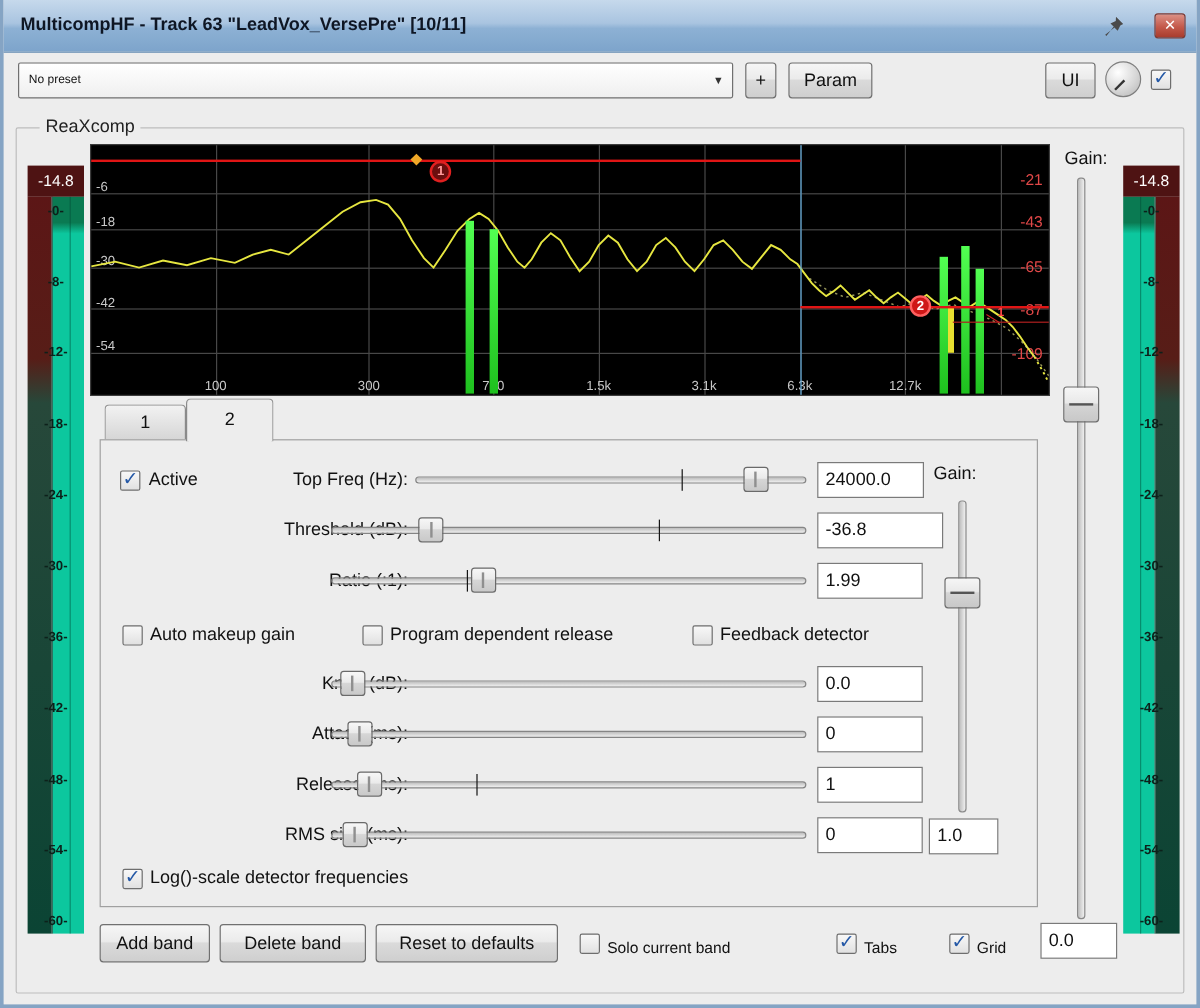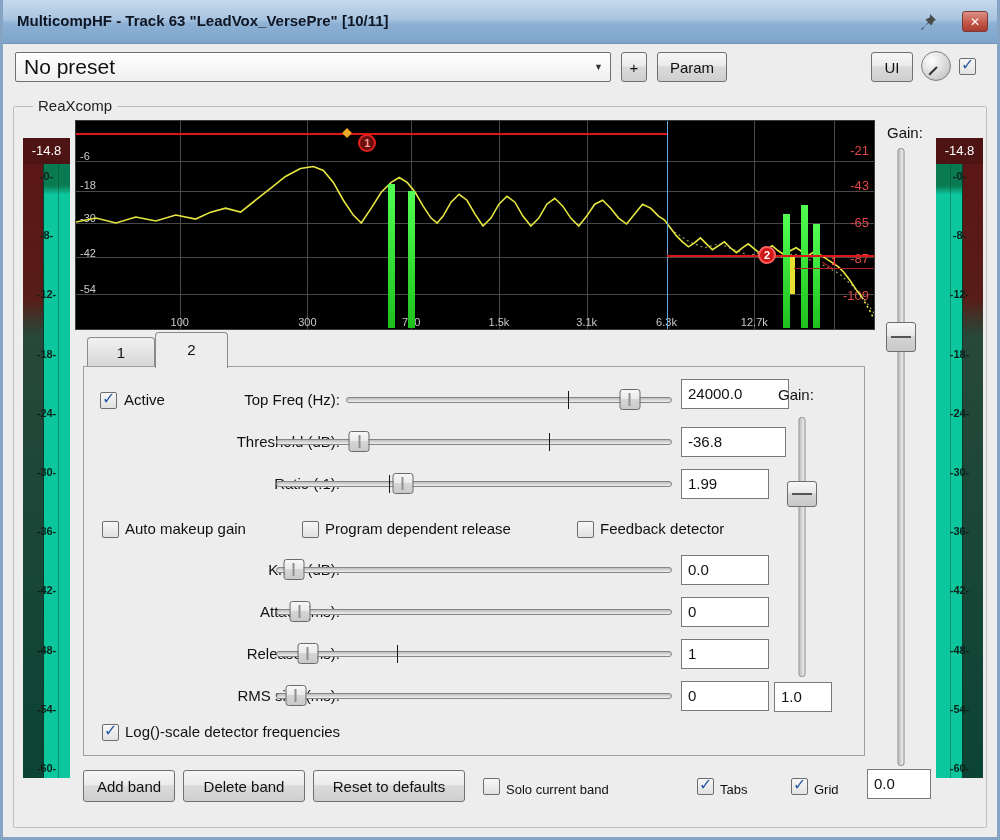--- a/index.html
+++ b/index.html
@@ -13,21 +13,21 @@
     border-bottom:1px solid #6d92b6}
   .title{position:absolute;left:17px;top:12px;font-size:15px;font-weight:bold;color:#0e1624;white-space:nowrap}
   .pinbtn{position:absolute;right:62px;top:12px;width:20px;height:20px;cursor:pointer}
   .closebtn{position:absolute;right:12px;top:11px;width:26px;height:21px;border:1px solid #7c3a34;border-radius:3px;
     background:linear-gradient(180deg,#dc9186 0%,#c4594a 55%,#a83c2e 100%);text-align:center}
   .closebtn span{color:#fff;font-size:12px;font-weight:bold;line-height:19px}
 
   
   .select{position:absolute;left:12px;top:52px;width:596px;height:30px;background:linear-gradient(180deg,#fff,#efefef);
     border:1px solid #707070;border-radius:2px}
-  .selval{position:absolute;left:8px;top:2px;font-size:21px}
+  .selval{position:absolute;left:8px;top:8px;font-size:10px}
   .selarrow{position:absolute;right:7px;top:9px;font-size:9px;color:#333}
   .btn{position:absolute;top:52px;height:30px;background:linear-gradient(180deg,#f6f6f6 0%,#ebebeb 45%,#dadada 50%,#cfcfcf 100%);
     border:1px solid #707070;border-radius:3px;font-size:15px;color:#111;text-align:center;font-family:inherit;cursor:pointer}
   .knob{position:absolute;left:918px;top:51px;width:30px;height:30px;border-radius:50%;
     background:radial-gradient(circle at 35% 30%,#ffffff,#d8d8d8 55%,#b4b4b4 100%);border:1px solid #7e7e7e}
   .knob-ind{position:absolute;left:14px;top:15px;width:2px;height:11px;background:#333;transform-origin:top center;transform:rotate(45deg)}
   .cb{position:absolute;width:17px;height:17px;background:linear-gradient(180deg,#f8f8f8,#e1e1e1);
     border:1px solid #6e6e6e;border-radius:2px;cursor:pointer}
   .check{position:absolute;left:1px;top:-4px;font-size:16px;font-weight:bold;color:#2458a6}
 
@@ -250,21 +250,21 @@
         <span class="check">✓</span>
       </span>
     <span class="rowlabel" style="left:40px;top:24px">Active</span>
 
     <span class="rowlabel rlabel" style="left:110px;top:24px;width:146px">Top Freq (Hz):</span>
     <div class="hslider" style="left:262px;top:21px;width:326px">
       <div class="htrack"></div>
       <div class="htick" style="left:68%"></div>
       <div class="hthumb" style="left:87%"></div>
     </div>
-    <div class="valuebox" style="left:597px;top:12px;width:108px">24000.0</div>
+    <div class="valuebox" style="left:597px;top:18px;width:89px">24000.0</div>
 
     <span class="rowlabel rlabel" style="left:60px;top:66px;width:196px">Threshold (dB):</span>
     <div class="hslider" style="left:192px;top:63px;width:396px">
       <div class="htrack"></div>
       <div class="htick" style="left:69%"></div>
       <div class="hthumb" style="left:21%"></div>
     </div>
     <div class="valuebox" style="left:597px;top:60px;width:105px">-36.8</div>
 
     <span class="rowlabel rlabel" style="left:60px;top:108px;width:196px">Ratio (:1):</span>

